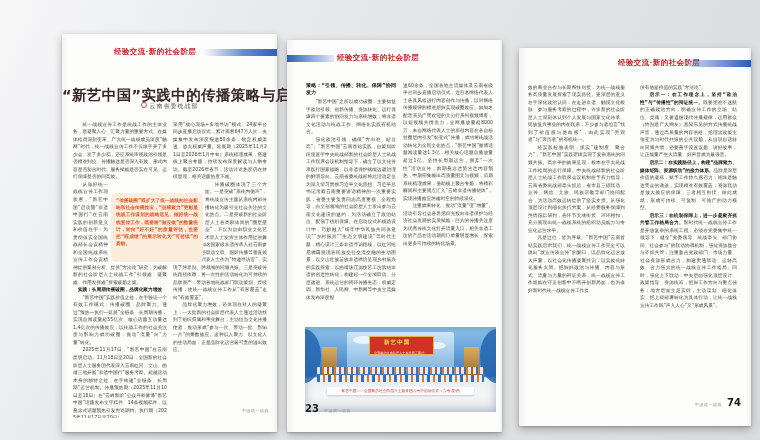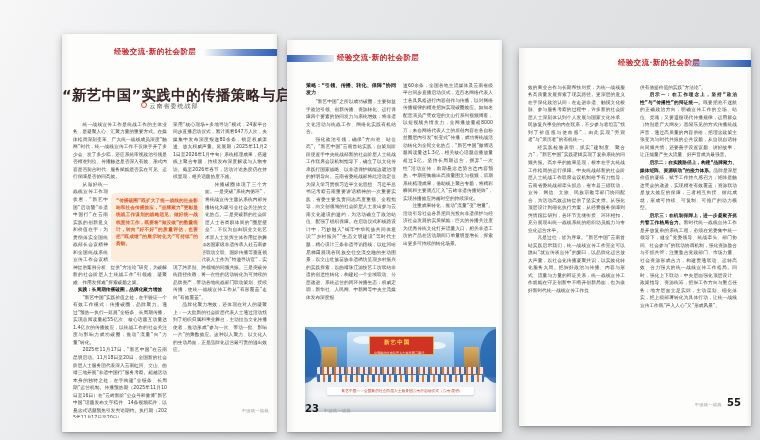--- a/index.html
+++ b/index.html
@@ -200,17 +200,17 @@
     <div class="colwrap c2">
       <div class="colinner">
           <p class="para cont">供有借鉴价值的实践“方法论”。</p>
           <p class="para"><b>启示一：在工作理念上，坚持“政治性”与“传播性”的辩证统一。</b>既要把准不迷航的正确政治方向，明确宣传工作的立场、站位、灵魂；又要遵循现代传播规律，运用群众（特别是广大网友）喜闻乐见的方式传播统战声音，通过高质量的内容供给，把理念政策主张变为与时代共振的公共议题，从自说自话转向同频共情，还要善于设置议题、讲好故事，让正能量产生大流量、好声音成为最强音。</p>
           <p class="para"><b>启示二：在实践路径上，构建“品牌聚力、媒体矩阵、资源联动”的接力体系。</b>品牌是深层价值的凝练，赋予工作持久感召力；矩阵是触达受众的递进，实现精准有效覆盖；资源联动是放大效应的保障，三者相互衔接、彼此成就，形成可持续、可复制、可推广的动力模型。</p>
           <p class="para"><b>启示三：在机制保障上，进一步凝聚齐抓共管工作格局合力。</b>新时代统一战线宣传工作是开放复杂的系统工程，必须在党委集中统一领导下，健全“党委领导、统战牵头、部门协同、社会参与”的联动协调机制，强化资源整合与齐抓共管，注重整合党政部门、市场力量、社会资源形成合力，构建贯通联动、运转高效、合力强大的统一战线宣传工作格局。同时，强化上下联动：中央层面强化顶层设计、政策指导、资源统筹，把握工作方向与重点任务；地方层面立足实际，主动谋划、细化落实，把上级部署转化为具体行动，让统一战线宣传工作既“声入人心”又“形成风景”。</p>
         </div>
     </div>
     <div class="pfoot">
       <span class="name">中国统一战线</span>
-      <span class="num">55</span>
+      <span class="num">74</span>
     </div>
   </section>
 
 </div>
 
 </body></html>

